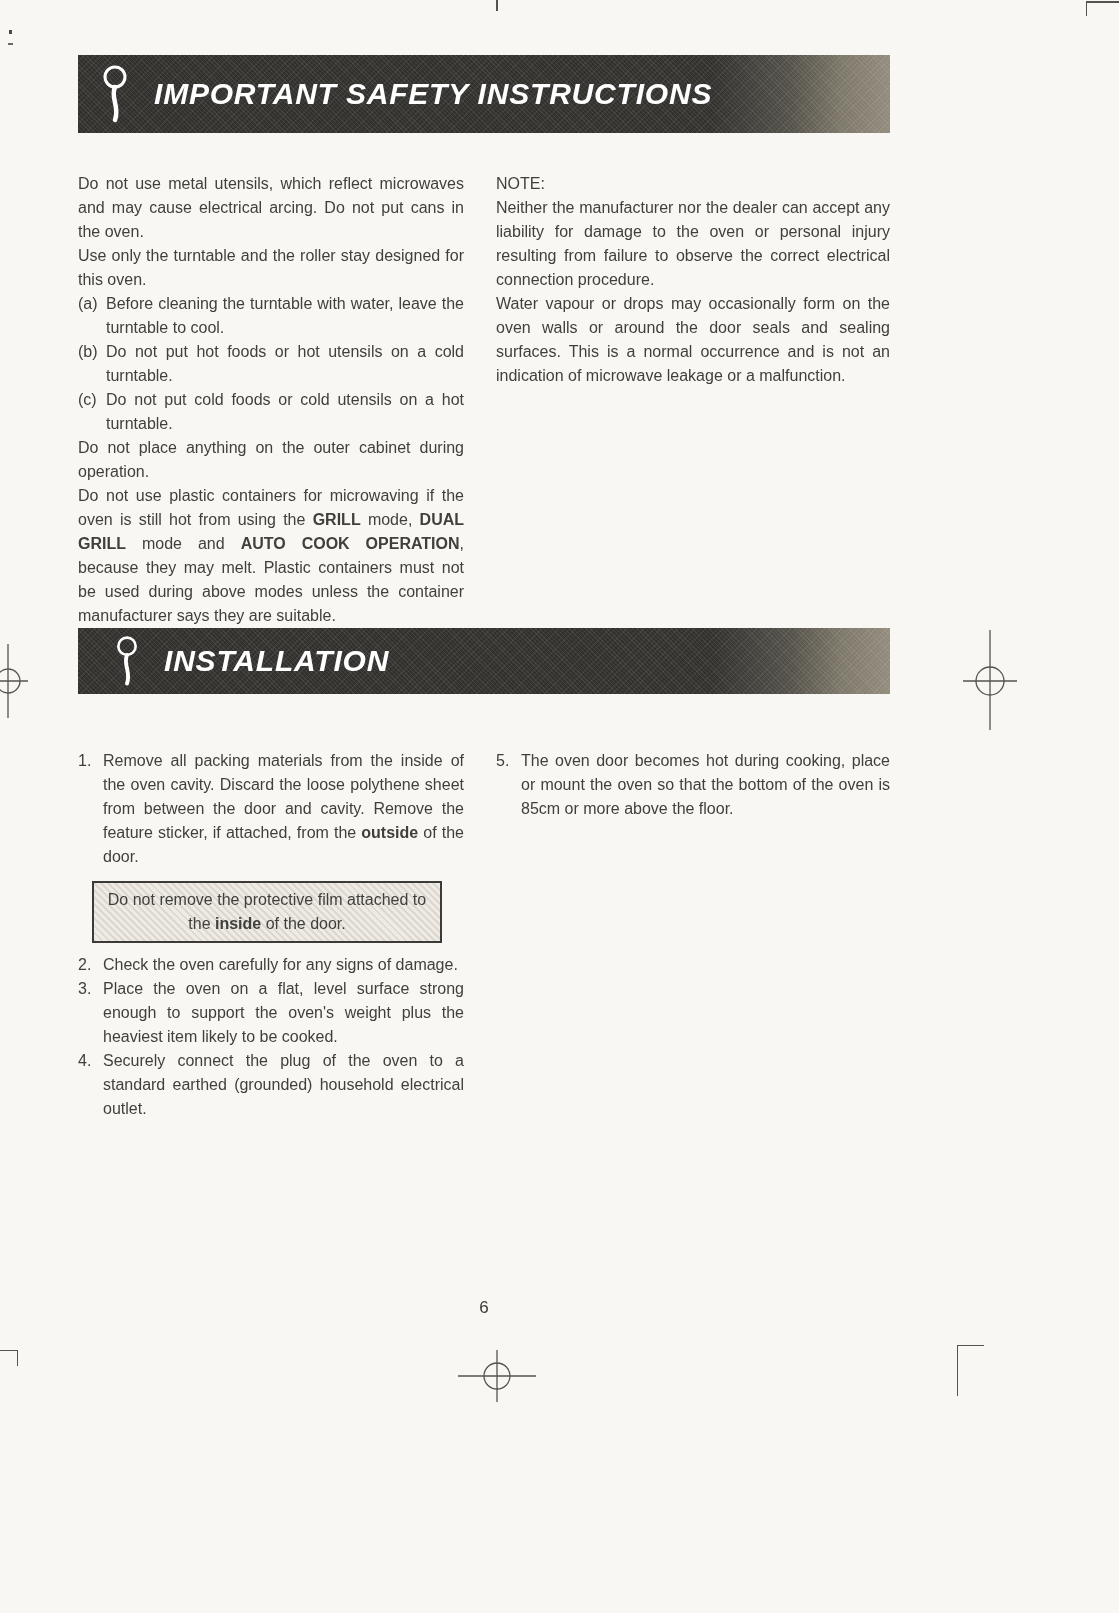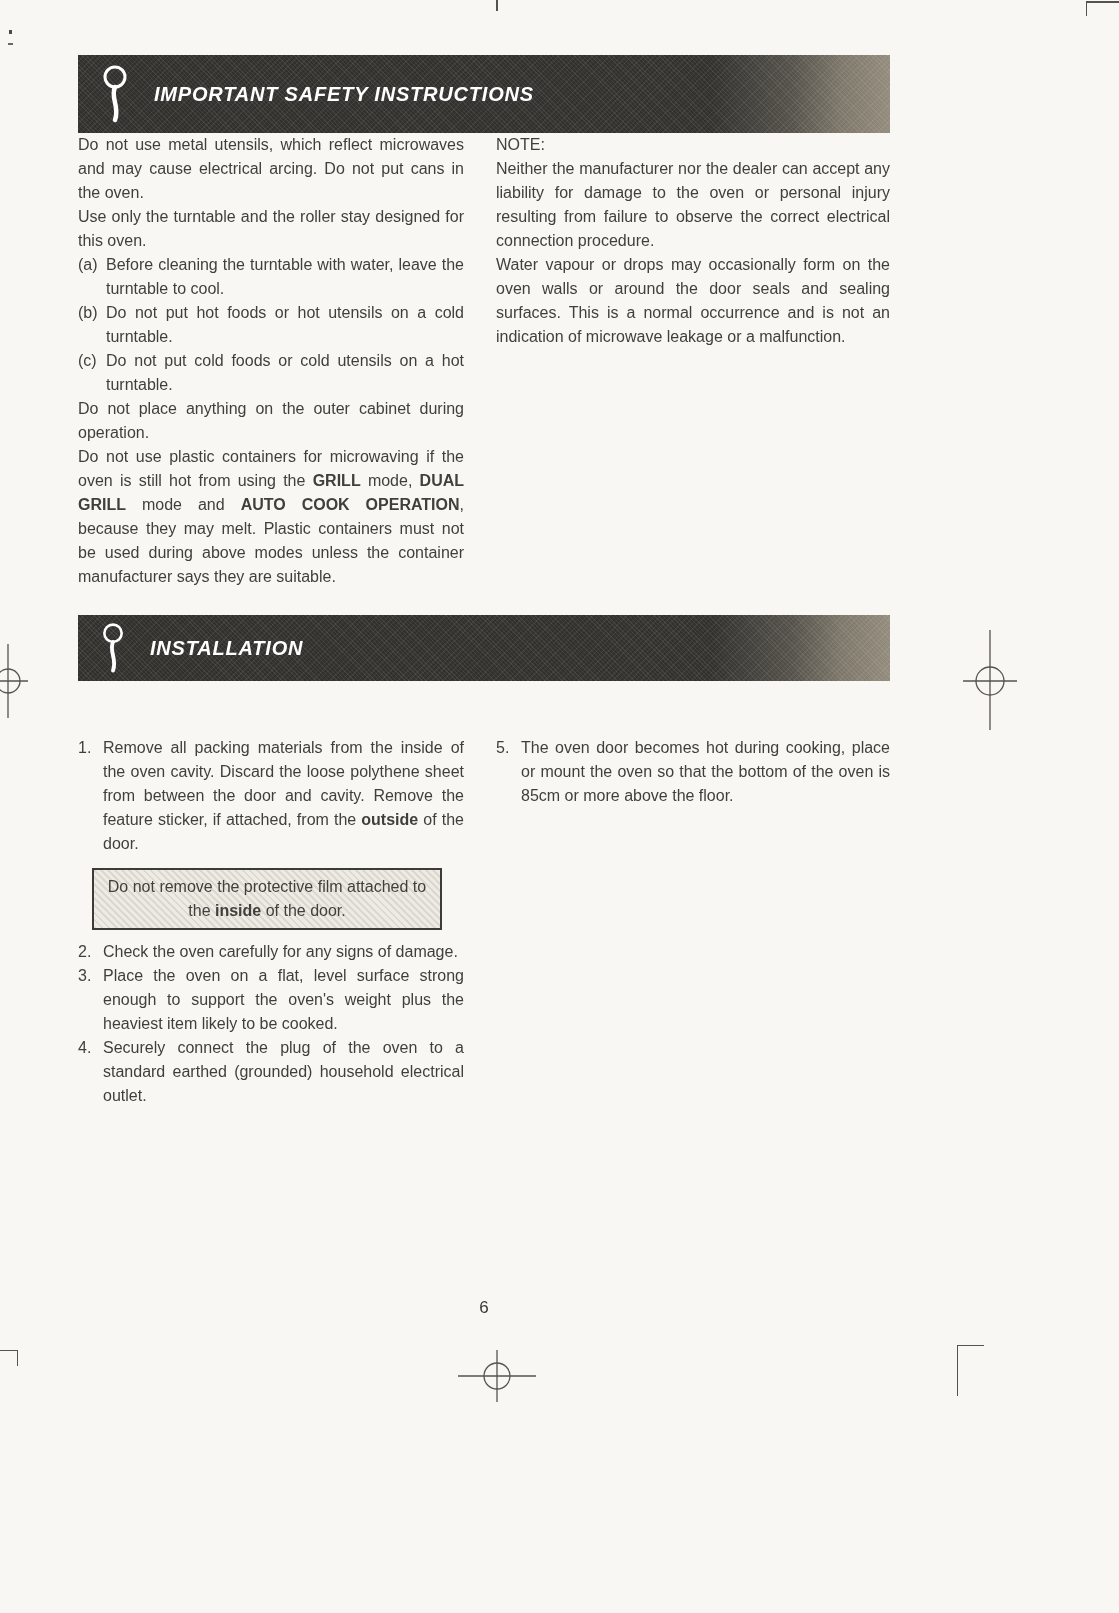--- a/index.html
+++ b/index.html
@@ -24,34 +24,34 @@
   .banner {
     height: 78px;
     display: flex;
     align-items: center;
     background:
       repeating-linear-gradient(135deg, rgba(255,255,255,0.06) 0 1px, transparent 1px 4px),
       repeating-linear-gradient(45deg, rgba(255,255,255,0.07) 0 1px, transparent 1px 3px),
       linear-gradient(90deg, #31302d 0%, #32312e 78%, #55524b 88%, #7d7769 94%, #938c7d 100%);
   }
   .banner-safety { margin-top: 55px; }
-  .banner-installation { margin-top: 26px; height: 66px; }
+  .banner-installation { margin-top: 0; height: 66px; padding-left: 14px; }
   .banner-icon { margin: 0 22px 0 20px; display: inline-flex; }
   .banner-title {
     margin: 0;
     color: #ffffff;
-    font-size: 20px;
+    font-size: 30px;
     font-weight: bold;
     font-style: italic;
     letter-spacing: 0.8px;
   }
 
   
   .columns { display: flex; gap: 32px; }
-  .safety-section { }
+  .safety-section { margin-top: 39px; }
   .install-section { margin-top: 55px; }
   .col-left  { width: 386px; }
   .col-right { width: 394px; }
   .col p {
     margin: 0;
     font-size: 16px;
     line-height: 24px;
     text-align: justify;
   }
   .col p.no-justify { text-align: left; }

